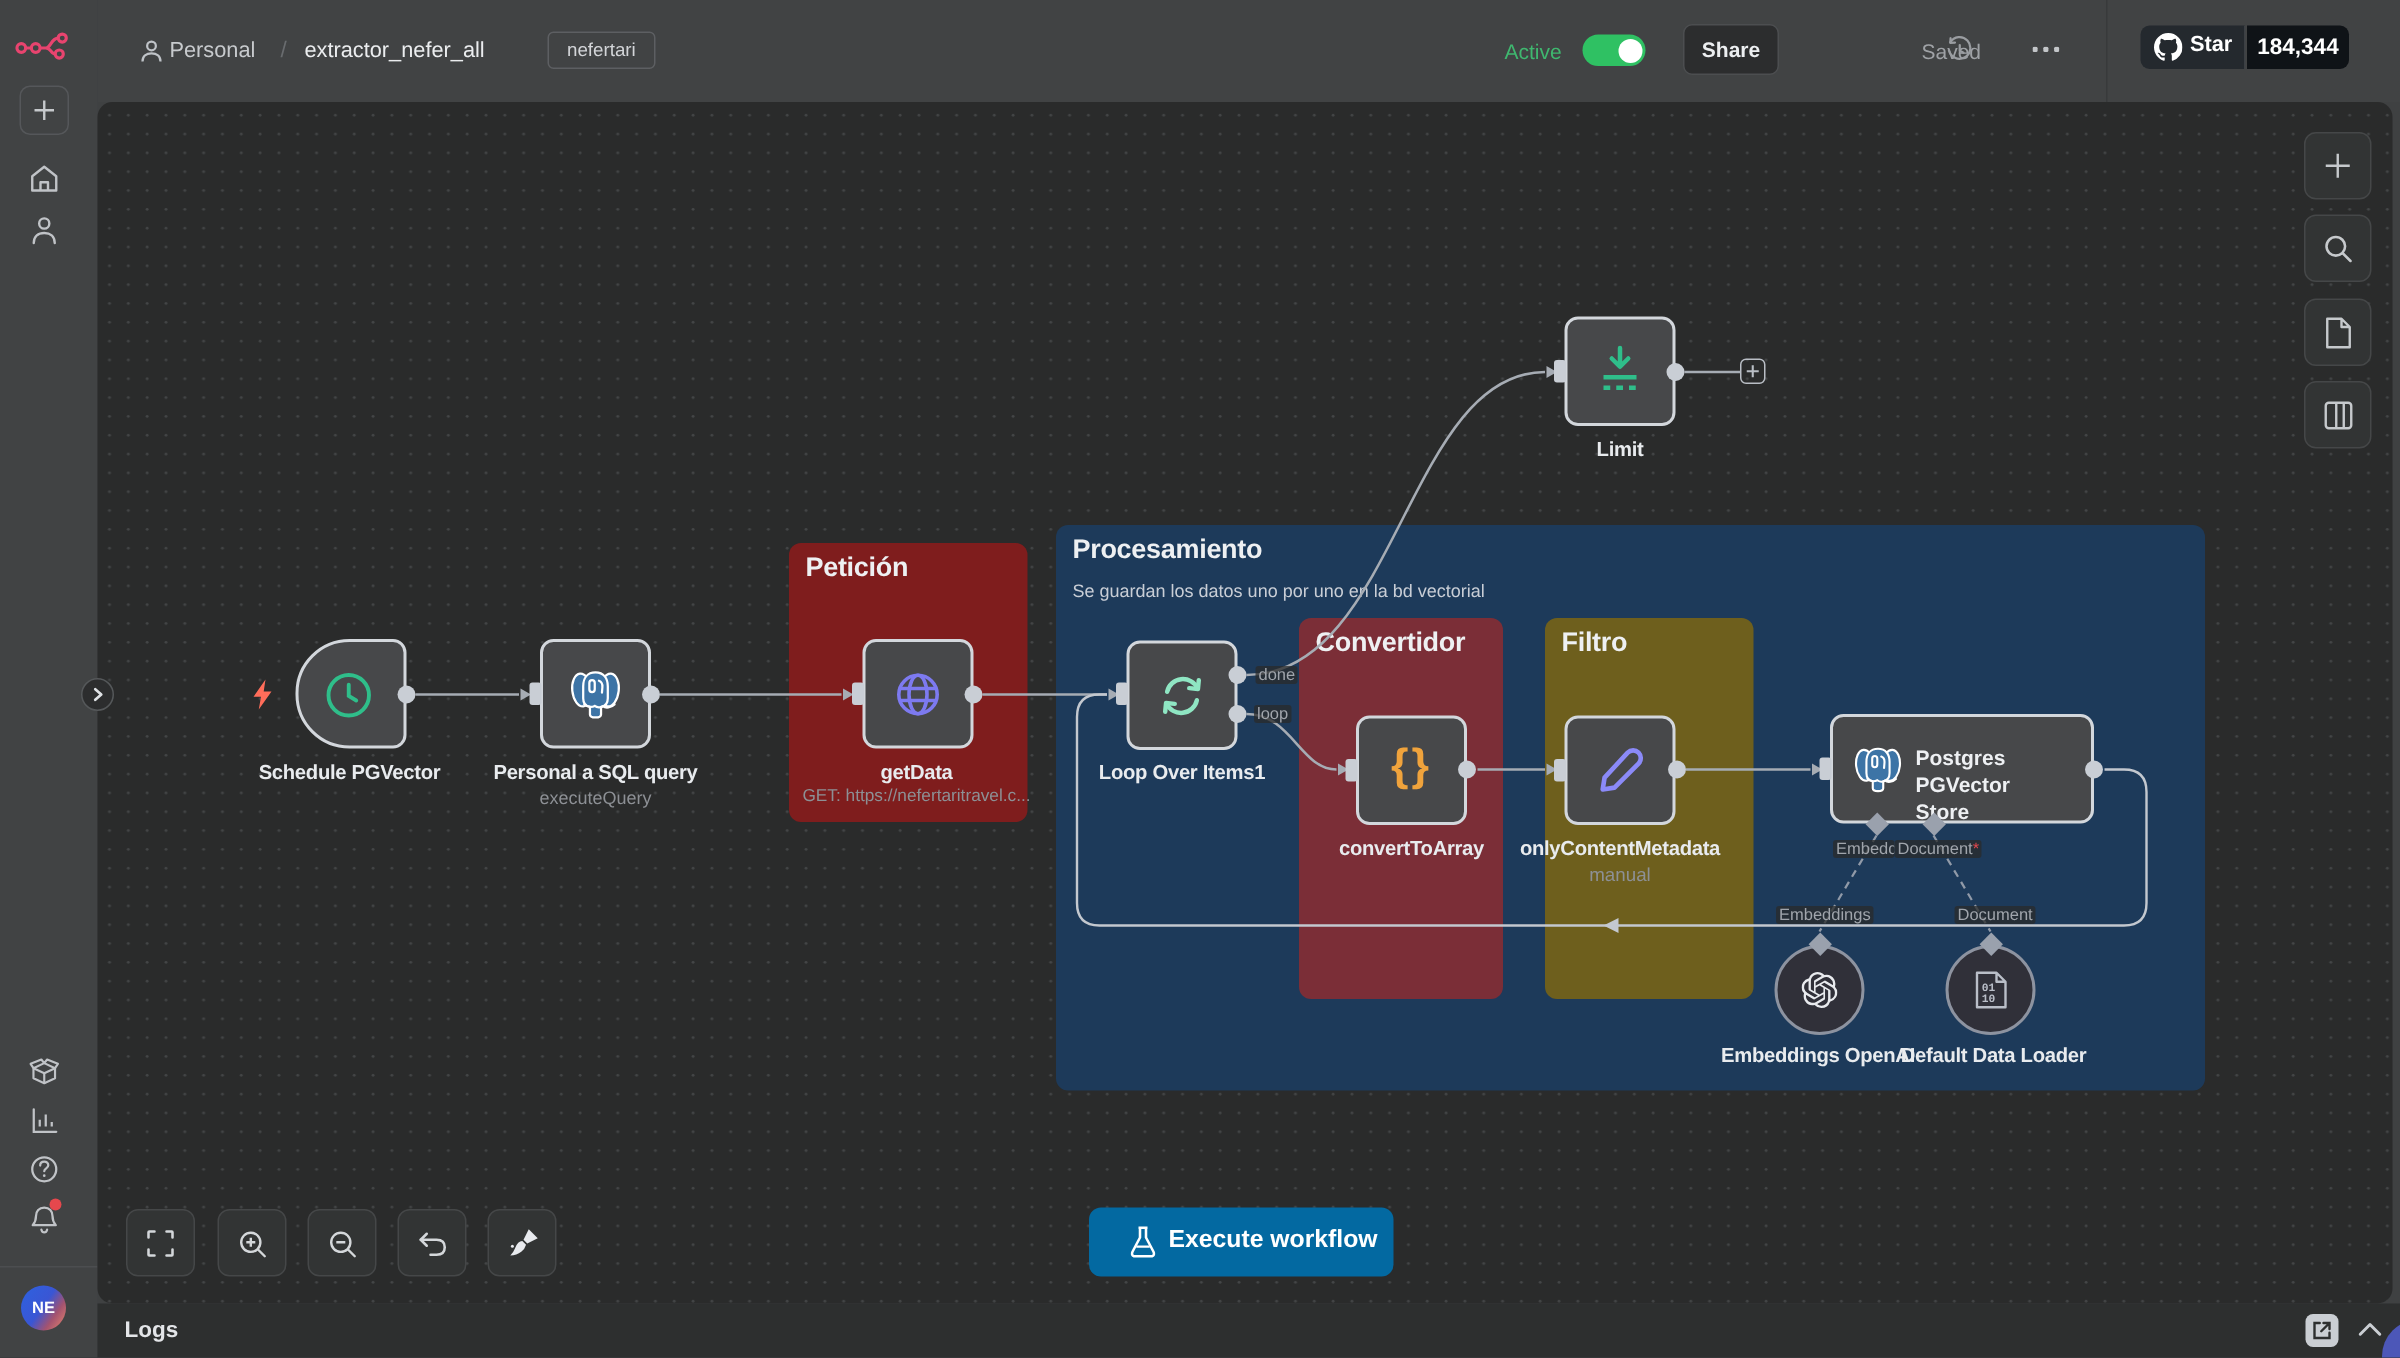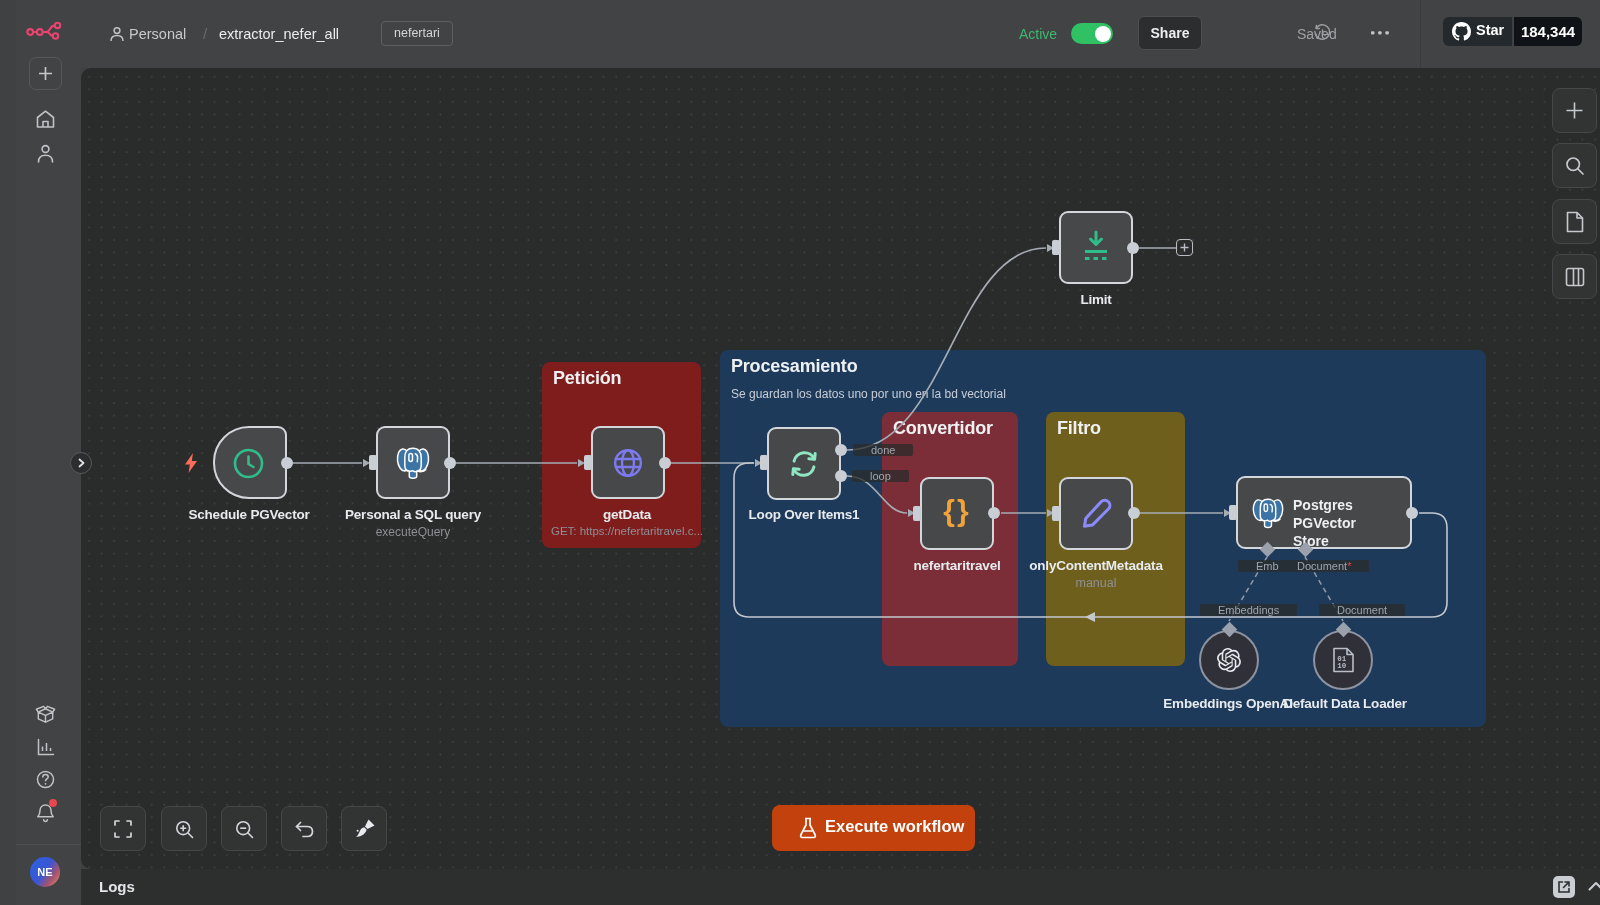--- a/index.html
+++ b/index.html
@@ -1,32 +1,32 @@
 <!DOCTYPE html>
 <html><head>
 <meta charset="utf-8">
 <style>
 * { margin:0; padding:0; box-sizing:border-box; }
 html,body { width:1600px; height:905px; overflow:hidden; background:#3f4142; font-family:"Liberation Sans",sans-serif; }
-#app { position:relative; width:1278px; height:905px;margin-left:16px; }
+#app { position:relative; width:1278px; height:905px; }
 #sidebar { position:absolute; left:0; top:0; width:65px; height:905px; background:#414344; }
 #header { position:absolute; left:65px; top:0; width:1535px; height:68px; background:#414344; }
 #canvas { position:absolute; left:65px; top:68px; width:1530px; height:801px; background:#2a2b2b; border-radius:10px; overflow:hidden; }
 #logsbar { position:absolute; left:65px; top:869px; width:1535px; height:36px; background:#2d2f2f; }
 .abs { position:absolute; }
 .sticky { position:absolute; border-radius:8px; z-index:2; }
 .sticky .st { position:absolute; left:11px; top:6px; font-size:18px; font-weight:700; color:#eef0f2; letter-spacing:-.2px; }
 .node { position:absolute; background:#47484a; border:2px solid #d3d7dc; border-radius:9px; z-index:4; }
 .port { position:absolute; z-index:5; background:#c9ced5; }
 .pout { width:12px; height:12px; border-radius:50%; }
 .pin  { width:8px; height:15px; border-radius:2px; }
 .diam { position:absolute; width:11px; height:11px; background:#9aa1ad; transform:rotate(45deg); z-index:5; }
 .nlabel { position:absolute; color:#e8ebee; font-size:13.5px; font-weight:700; letter-spacing:-.2px; text-align:left; white-space:nowrap; z-index:5; transform:translateX(-50%); }
 .nsub { position:absolute; color:#8d9095; font-size:12px; font-weight:400; text-align:center; white-space:nowrap; z-index:5; transform:translateX(-50%); }
-.plabel { position:absolute; color:#a0a5ac; font-size:11px; z-index:5; background:rgba(42,43,43,.75); padding:0 18px; border-radius:2px; }
+.plabel { position:absolute; color:#a0a5ac; font-size:11px; z-index:5; background:rgba(42,43,43,.75); padding:0 2px; border-radius:2px; }
 svg.ov { position:absolute; left:0; top:0; z-index:3; overflow:visible; }
 </style>
 </head>
 <body>
 <div id="app">
   <div id="header">
     <svg class="abs" style="left:28px;top:26px" width="16" height="17" viewBox="0 0 16 17" fill="none" stroke="#bfc3c8" stroke-width="1.5">
       <circle cx="8" cy="4.6" r="2.9"></circle>
         <path d="M2 15 C2 11.4 4.6 9.6 8 9.6 C11.4 9.6 14 11.4 14 15"></path>
     </svg>
@@ -212,21 +212,21 @@
   <div class="nlabel" style="left:1080px;top:292px">Limit</div>
   <div class="abs" style="left:1160px;top:239px;width:17px;height:17px;border:1.6px solid #b9bec5;border-radius:4px;z-index:5">
     <svg class="abs" style="left:2.6px;top:2.6px" width="9" height="9" viewBox="0 0 9 9" stroke="#b9bec5" stroke-width="1.4">
         <path d="M4.5 0.5 V8.5 M0.5 4.5 H8.5"></path>
       </svg>
   </div>
   <div class="node" style="left:904px;top:477px;width:74px;height:73px"></div>
   <div class="abs" style="left:941px;top:494px;z-index:5;transform:translateX(-50%);color:#f0a33c;font-size:30px;font-weight:700;letter-spacing:2px">{}</div>
   <div class="port pin" style="left:897px;top:506px"></div>
   <div class="port pout" style="left:972px;top:507px"></div>
-  <div class="nlabel" style="left:941px;top:558px">nefertaritravel</div>
+  <div class="nlabel" style="left:941px;top:558px">convertToArray</div>
   <div class="node" style="left:1043px;top:477px;width:74px;height:73px"></div>
   <svg class="abs" style="left:1062px;top:495px;z-index:5" width="37" height="37" viewBox="0 0 24 24" fill="none" stroke="#8b8af8" stroke-width="2">
       <path d="M15 4.4 C16.3 3.1 18.4 3.1 19.7 4.4 C21 5.7 21 7.8 19.7 9.1 L9.3 19.5 L4.2 20.3 L5 15.2 Z" stroke-linejoin="round" stroke-linecap="round"></path>
     </svg>
   <div class="port pin" style="left:1036px;top:506px"></div>
   <div class="port pout" style="left:1112px;top:507px"></div>
   <div class="nlabel" style="left:1080px;top:558px">onlyContentMetadata</div>
   <div class="nsub" style="left:1080px;top:576px;font-size:12.5px">manual</div>
   <div class="node" style="left:1220px;top:476px;width:176px;height:73px"></div>
   <svg class="abs" style="left:1236px;top:497px;z-index:5" width="32" height="33" viewBox="0 0 34 35">
@@ -310,21 +310,21 @@
         <path d="M1.5 5.5 H12 Q17.5 5.5 17.5 10.5 Q17.5 15.5 12 15.5 H8"></path>
       </svg>
   </div>
   <div class="abs" style="left:325px;top:806px;width:46px;height:45px;background:#323434;border:1px solid #454748;border-radius:8px;z-index:10">
     <svg class="abs" style="left:12px;top:11px" width="22" height="22" viewBox="0 0 22 22" fill="#e8eaee">
         <path d="M14.5 1.5 L20.5 7.5 L13.5 11 L11 8.5 Z"></path>
         <path d="M10.2 9.3 L12.7 11.8 Q12 14.5 9.5 16.5 Q6.5 18.8 2.2 19 Q4.5 16.5 5.2 14.5 Q6 12 7.5 10.5 Q8.7 9.5 10.2 9.3 Z"></path>
         <circle cx="3.6" cy="12.8" r="1"></circle>
       </svg>
   </div>
-  <div class="abs" style="left:756px;top:805px;width:203px;height:46px;background:#c2410c;border-radius:8px;z-index:10">
+  <div class="abs" style="left:726px;top:805px;width:203px;height:46px;background:#0369a1;border-radius:8px;z-index:10">
     <svg class="abs" style="left:27px;top:12px" width="18" height="22" viewBox="0 0 18 22" fill="none" stroke="#fff" stroke-width="1.7" stroke-linejoin="round">
         <path d="M6 1.5 H12 M7 1.5 V8 L2 17.5 Q1 19.8 3 20.5 H15 Q17 19.8 16 17.5 L11 8 V1.5"></path>
         <path d="M4.5 14 H13.5" stroke-width="1.5"></path>
       </svg>
     <span class="abs" style="left:53px;top:12px;font-size:16.5px;font-weight:600;color:#fff">Execute workflow</span>
   </div>
   <div class="abs" style="left:83px;top:878px;font-size:15px;font-weight:600;color:#e3e5e8;z-index:10">Logs</div>
   <div class="abs" style="left:1537px;top:876px;width:22px;height:22px;background:#caced3;border-radius:5px;z-index:10">
     <svg class="abs" style="left:4px;top:4px" width="14" height="14" viewBox="0 0 14 14" fill="none" stroke="#2d2f2f" stroke-width="1.6">
         <path d="M5.5 2 H2 V12 H12 V8.5 M8 2 H12 V6 M12 2 L6.5 7.5" stroke-linecap="round"></path>

